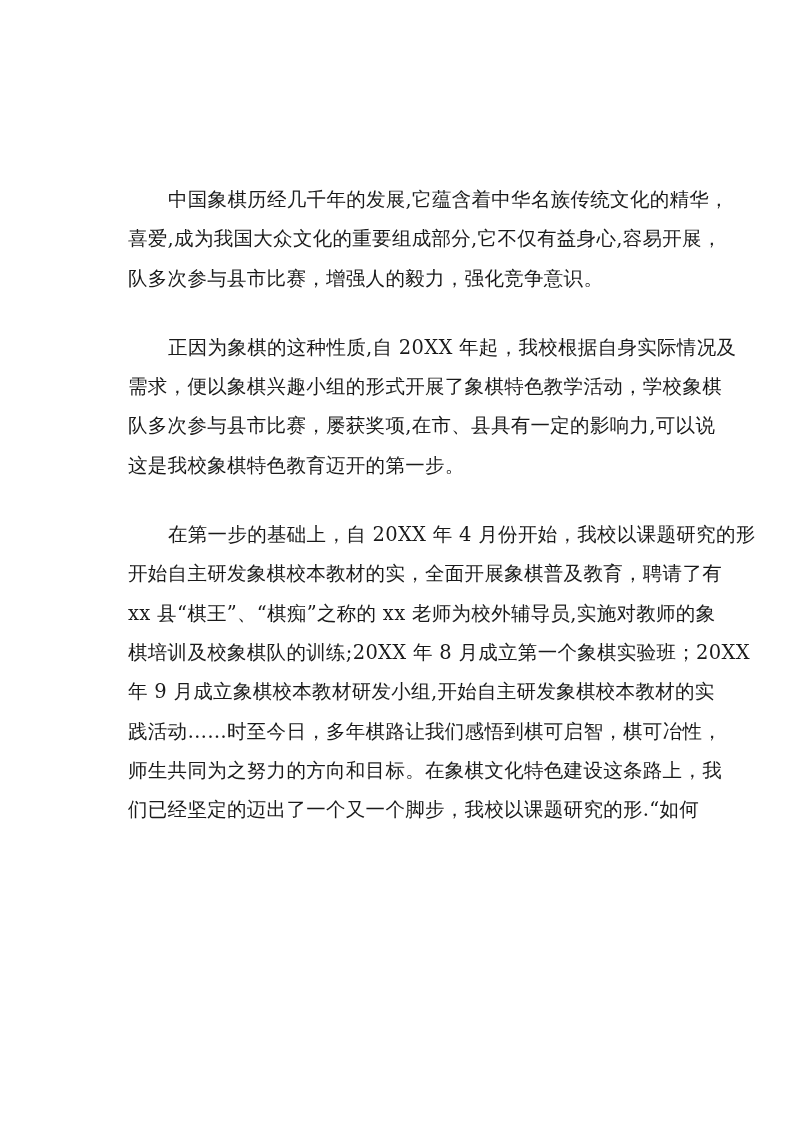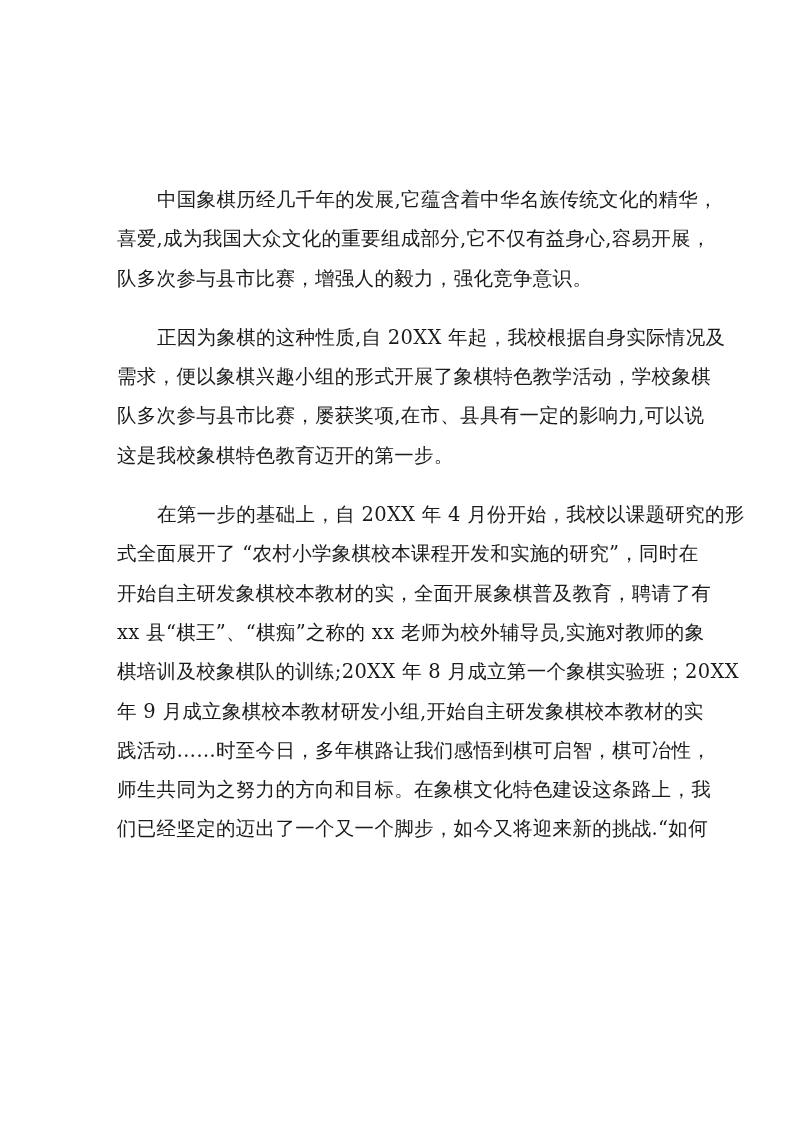--- a/index.html
+++ b/index.html
@@ -10,35 +10,35 @@
     body {
       width: 793px;
       height: 1122px;
       position: relative;
       overflow: hidden;
       font-family: "DejaVu Serif", "Liberation Serif", serif;
       color: #1a1a1a;
     }
     .page {
       position: absolute;
-      left: 117px;
+      left: 128px;
       top: 180px;
       width: 562px;
     }
     .para {
       margin: 0;
       font-size: 19.5px;
       line-height: 39.3px;
       text-indent: 40px;
       text-align: justify;
       text-justify: inter-character;
       letter-spacing: 0.3px;
     }
     .para + .para {
-      margin-top: 20px;
+      margin-top: 30px;
     }
     .para .line {
       display: block;
       text-align: justify;
       text-align-last: justify;
       white-space: nowrap;
     }
     .para .line.first {
       padding-left: 40px;
     }
@@ -60,23 +60,22 @@
 
   <p class="para">
     <span class="line first">正因为象棋的这种性质,自 20XX 年起，我校根据自身实际情况及</span>
     <span class="line">需求，便以象棋兴趣小组的形式开展了象棋特色教学活动，学校象棋</span>
     <span class="line">队多次参与县市比赛，屡获奖项,在市、县具有一定的影响力,可以说</span>
     <span class="line last">这是我校象棋特色教育迈开的第一步。</span>
   </p>
 
   <p class="para">
     <span class="line first">在第一步的基础上，自 20XX 年 4 月份开始，我校以课题研究的形</span>
-    <span class="line">式全面展开了 “农村小学象棋校本课程开发和实施的研究”，同时在</span>
     <span class="line">开始自主研发象棋校本教材的实，全面开展象棋普及教育，聘请了有</span>
     <span class="line">xx 县“棋王”、“棋痴”之称的 xx 老师为校外辅导员,实施对教师的象</span>
     <span class="line">棋培训及校象棋队的训练;20XX 年 8 月成立第一个象棋实验班；20XX</span>
     <span class="line">年 9 月成立象棋校本教材研发小组,开始自主研发象棋校本教材的实</span>
     <span class="line">践活动……时至今日，多年棋路让我们感悟到棋可启智，棋可冶性，</span>
     <span class="line">师生共同为之努力的方向和目标。在象棋文化特色建设这条路上，我</span>
-    <span class="line">们已经坚定的迈出了一个又一个脚步，如今又将迎来新的挑战.“如何</span>
+    <span class="line">们已经坚定的迈出了一个又一个脚步，我校以课题研究的形.“如何</span>
   </p>
 
 </div>
 
 </body></html>

